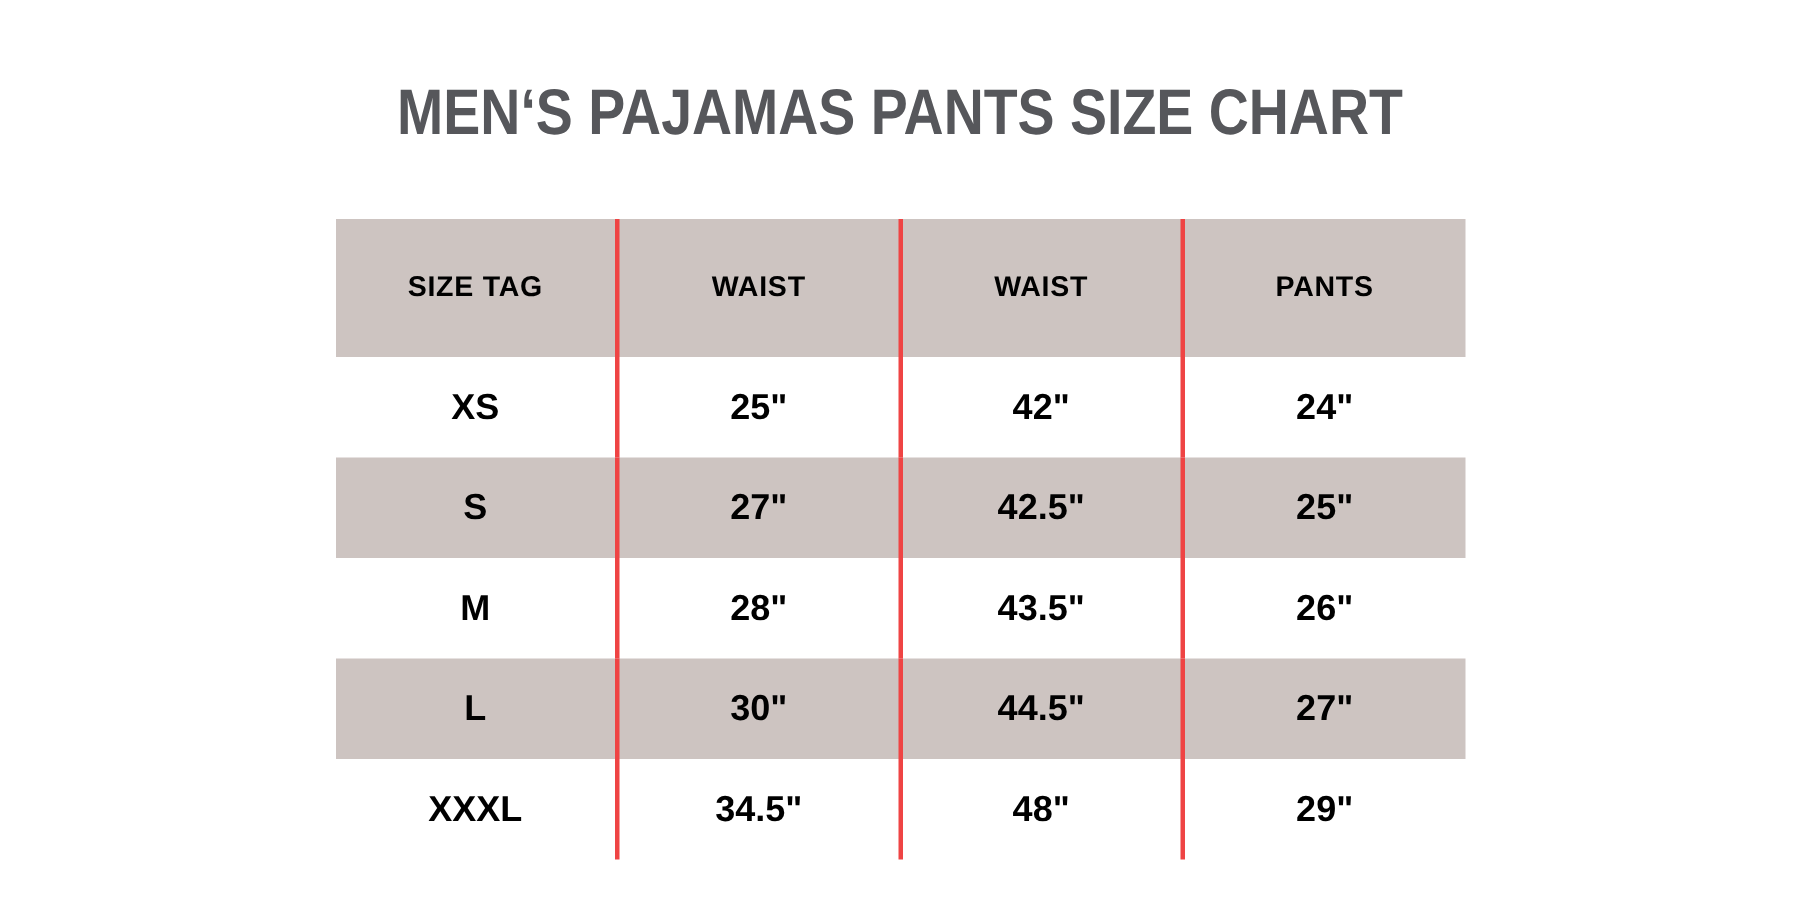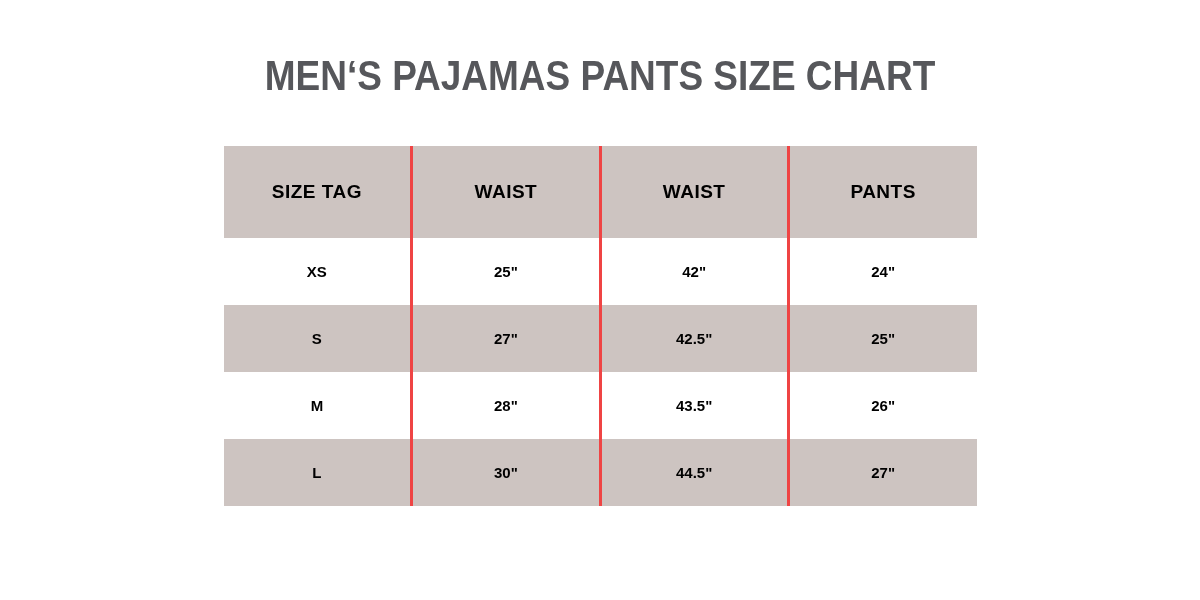--- a/index.html
+++ b/index.html
@@ -35,21 +35,21 @@
     padding: 12px;
   }
   .size-chart th {
     height: 68px;
     background: #cdc4c1;
     font-size: 19px;
     letter-spacing: 0.5px;
   }
   .size-chart td {
     height: 43px;
-    font-size: 15px;
+    font-size: 24px;
   }
   .size-chart th + th, .size-chart td + td {
     border-left: 3px solid #ef4444;
   }
   .size-chart tbody tr:nth-child(even) td {
     background: #cdc4c1;
   }
 </style>
 </head>
 <body>
@@ -83,14 +83,20 @@
       <td>28"</td>
       <td>43.5"</td>
       <td>26"</td>
     </tr>
     <tr>
       <td>L</td>
       <td>30"</td>
       <td>44.5"</td>
       <td>27"</td>
     </tr>
+    <tr>
+      <td>XXXL</td>
+      <td>34.5"</td>
+      <td>48"</td>
+      <td>29"</td>
+    </tr>
   </tbody>
 </table>
 
 </body></html>

